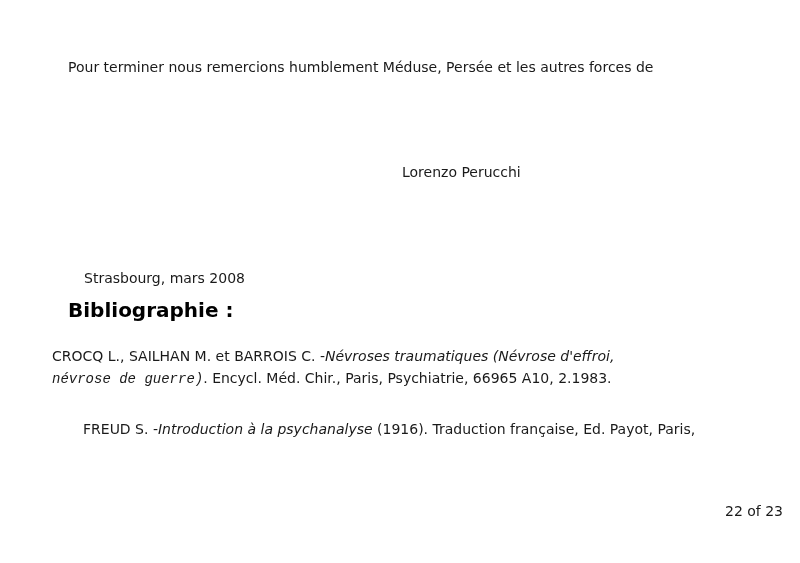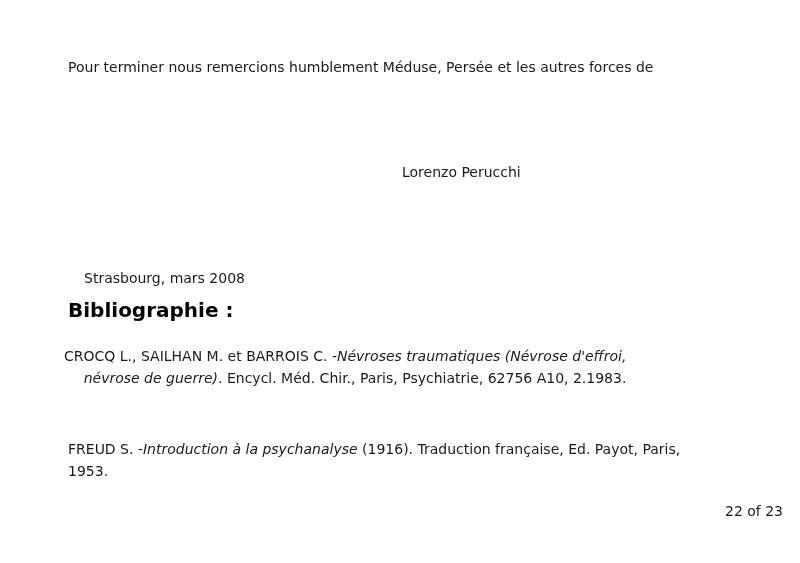--- a/index.html
+++ b/index.html
@@ -41,28 +41,26 @@
   }
   .heading-block {
     left: 68px;
     top: 291px;
     font-size: 20px;
     font-weight: bold;
     color: #000000;
     margin-top: 8px;
   }
   .entry-crocq-block {
-    left: 64px;
+    left: 52px;
     top: 345px;
-    text-align: right;
   }
   .entry-freud-block {
-    left: 68px;
+    left: 83px;
     top: 418px;
-    margin-top: 20px;
   }
   .footer-block {
     right: 17px;
     top: 500px;
     text-align: right;
   }
 </style>
 </head>
 <body>
 
@@ -73,23 +71,22 @@
   </div>
 
   <div class="block author-block">Lorenzo Perucchi</div>
 
   <div class="block dateline-block">Strasbourg, mars 2008</div>
 
   <div class="block heading-block">Bibliographie :</div>
 
   <div class="block entry-crocq-block">
       <div class="line"><span>CROCQ L., SAILHAN M. et BARROIS C. -</span><span style="font-style: italic;">Névroses traumatiques (Névrose d'effroi,</span></div>
-      <div class="line"><span style="font-style: italic;">névrose de guerre)</span><span>. Encycl. Méd. Chir., Paris, Psychiatrie, 62756 A10, 2.1983.</span></div>
+      <div class="line"><span style="font-style: italic; font-family: Liberation Mono, monospace;">névrose de guerre)</span><span>. Encycl. Méd. Chir., Paris, Psychiatrie, 66965 A10, 2.1983.</span></div>
     </div>
 
   <div class="block entry-freud-block">
       <div class="line"><span>FREUD S. -</span><span style="font-style: italic;">Introduction à la psychanalyse</span><span> (1916). Traduction française, Ed. Payot, Paris,</span></div>
-      <div class="line"><span>1953.</span></div>
     </div>
 
   <div class="block footer-block">22 of 23</div>
 
 </div>
 
 </body></html>

